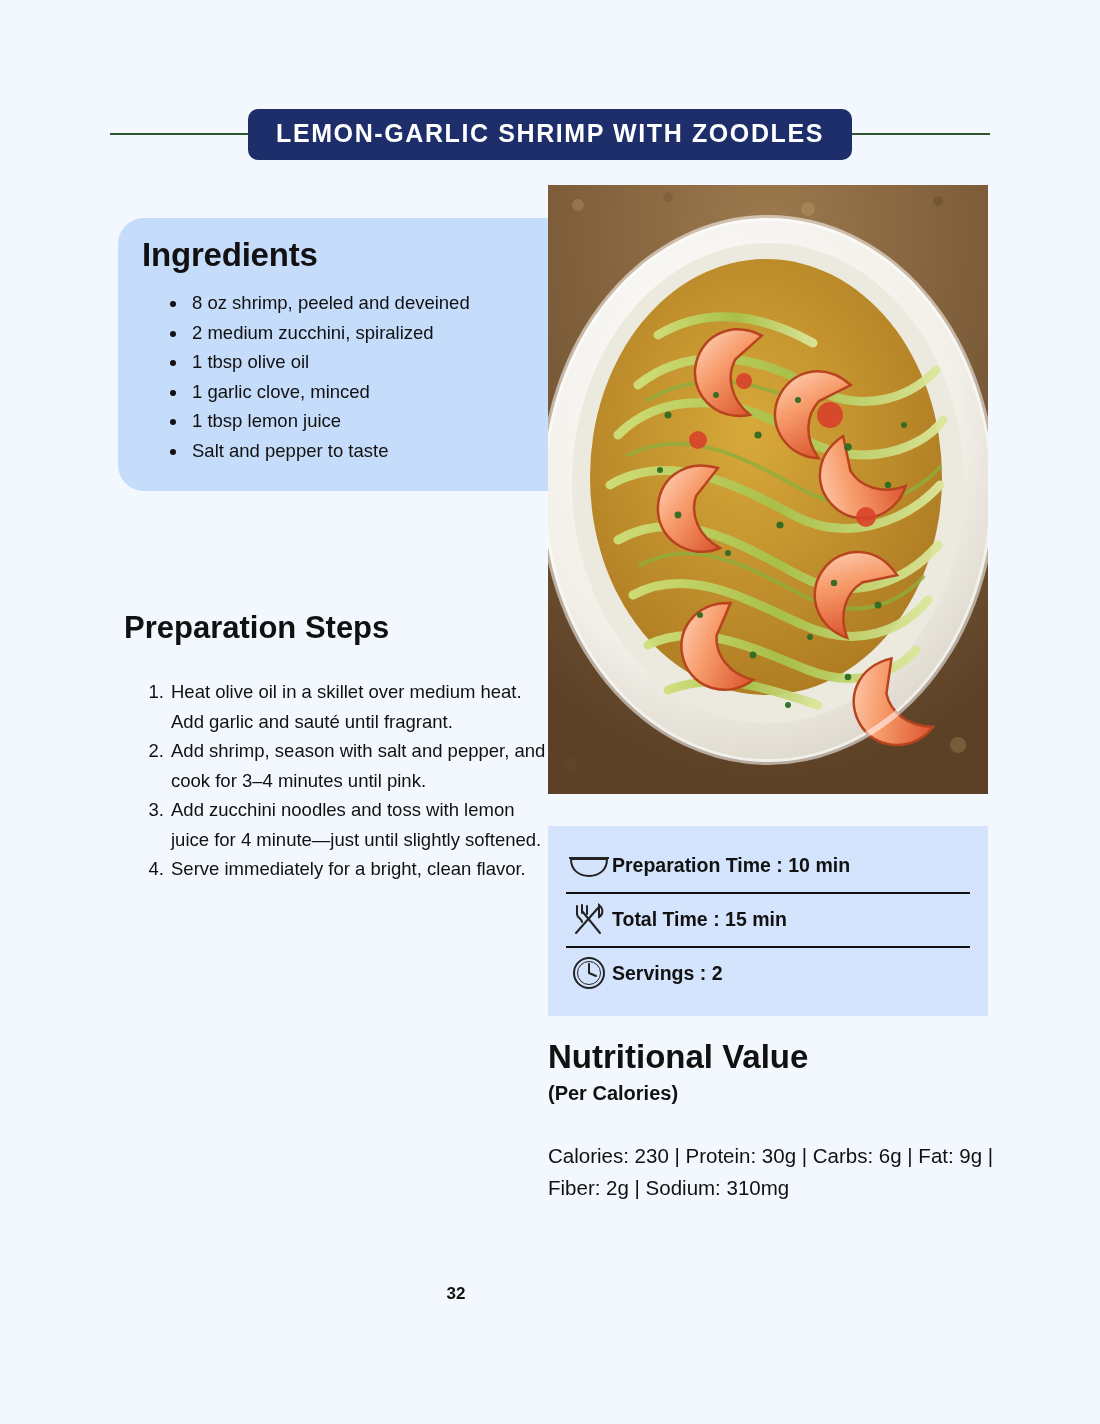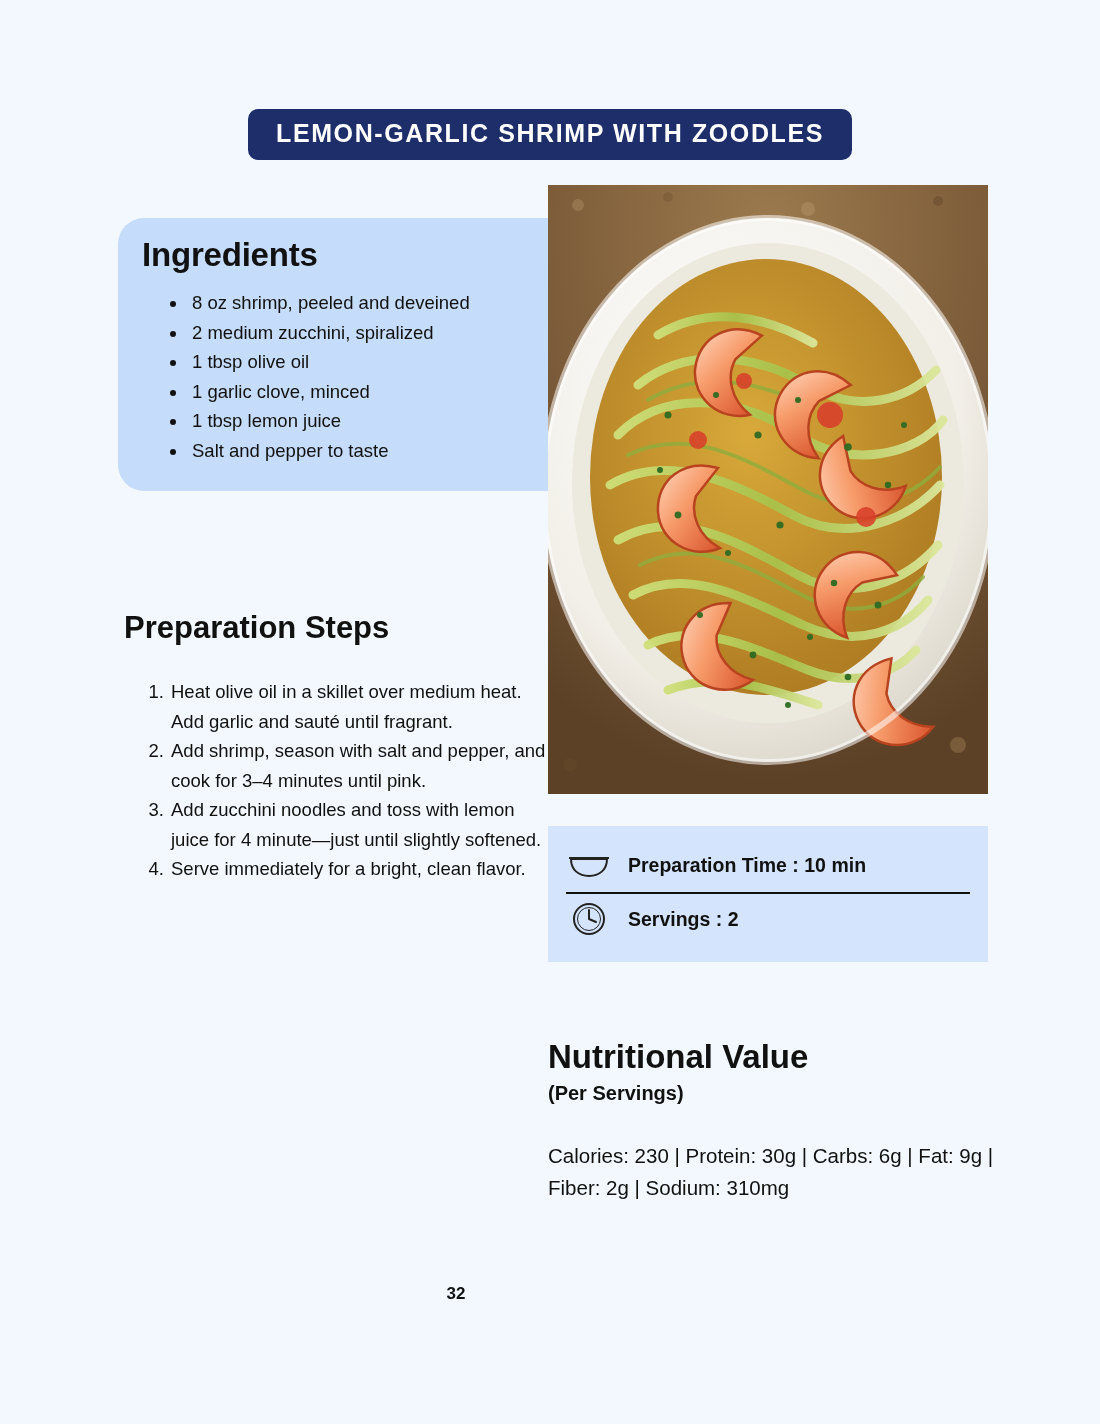--- a/index.html
+++ b/index.html
@@ -16,21 +16,20 @@
 
   
   .title-row {
     position: absolute;
     top: 108px;
     left: 110px;
     width: 880px;
     height: 52px;
     display: flex;
     align-items: center;
-    flex-direction: column;
   }
   .rule {
     flex: 1 1 auto;
     height: 2px;
     background: #2c5530;
   }
   .title-plate {
     flex: 0 0 auto;
     background: #1d2e6b;
     color: #ffffff;
@@ -108,21 +107,21 @@
     position: absolute;
     left: 548px;
     top: 826px;
     width: 440px;
     padding: 14px 18px 16px 18px;
     background: #d4e4fc;
   }
   .meta-row {
     display: flex;
     align-items: center;
-    gap: 16px;
+    gap: 0;
     padding: 6px 0 8px 0;
   }
   .meta-row + .meta-row { border-top: 2px solid #111; }
   .meta-ic {
     flex: 0 0 46px;
     height: 38px;
     display: flex;
     align-items: center;
     justify-content: center;
   }
@@ -302,27 +301,41 @@
     <span class="meta-ic">
       <svg width="42" height="26" viewBox="0 0 42 26" aria-hidden="true">
         <path d="M3 7 H39 C39 18 31 24 21 24 C11 24 3 18 3 7 Z" fill="none" stroke="#222" stroke-width="2"></path>
         <line x1="1" y1="6" x2="41" y2="6" stroke="#222" stroke-width="2"></line>
       </svg>
     </span>
     <span class="meta-text">Preparation Time : 10 min</span>
   </div>
   <div class="meta-row">
     <span class="meta-ic">
+      <svg width="38" height="34" viewBox="0 0 38 34" aria-hidden="true">
+        <g stroke="#222" stroke-width="2" fill="none" stroke-linecap="round">
+          <path d="M6 31 L28 6"></path>
+          <path d="M30 31 L12 9"></path>
+          <path d="M7 4 L7 12 M12 3 L12 11 M17 4 L17 12"></path>
+          <path d="M7 12 C7 16 12 17 12 20"></path>
+          <path d="M29 3 C34 7 33 13 29 15 L29 3 Z"></path>
+        </g>
+      </svg>
+    </span>
+    <span class="meta-text">Total Time : 15 min</span>
+  </div>
+  <div class="meta-row">
+    <span class="meta-ic">
       <svg width="38" height="38" viewBox="0 0 38 38" aria-hidden="true">
         <circle cx="19" cy="19" r="15" fill="none" stroke="#222" stroke-width="2"></circle>
         <circle cx="19" cy="19" r="11.5" fill="none" stroke="#222" stroke-width="1"></circle>
         <path d="M19 19 L19 10 M19 19 L26 22" stroke="#222" stroke-width="2" stroke-linecap="round"></path>
       </svg>
     </span>
     <span class="meta-text">Servings : 2</span>
   </div>
 </section>
 
 <h2 class="nutri-title">Nutritional Value</h2>
-<div class="nutri-sub">(Per Servings)</div>
+<div class="nutri-sub">(Per Calories)</div>
 <div class="nutri-body">Calories: 230 | Protein: 30g | Carbs: 6g | Fat: 9g | Fiber: 2g  | Sodium: 310mg</div>
 
 <div class="page-num">32</div>
 
 </body></html>

